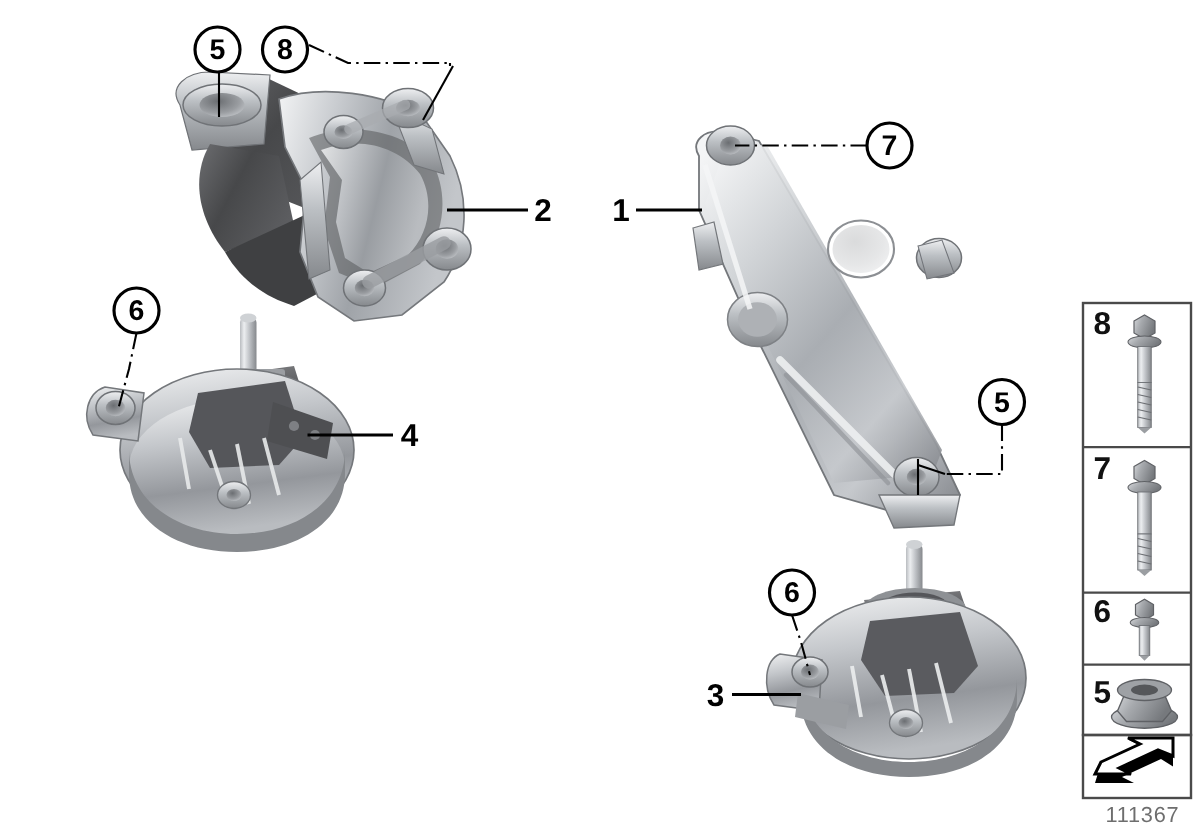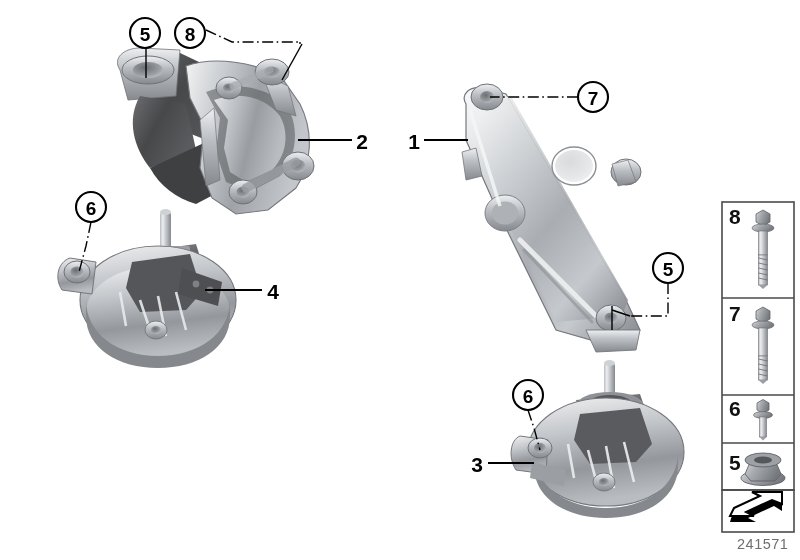--- a/index.html
+++ b/index.html
@@ -328,14 +328,14 @@
                L748 518 L756 522 L730 522 Z" fill="#000"></path>
       <path d="M734 508 L760 496 L752 492 L782 492 L782 504 L772 500
                L746 512 L754 516 L730 516 Z" fill="#fff" stroke="#000" stroke-width="2"></path>
     </g>
   <text x="729" y="216" class="legend-num">8</text>
       <text x="729" y="313" class="legend-num">7</text>
       <text x="729" y="408" class="legend-num">6</text>
       <text x="729" y="462" class="legend-num">5</text>
     </svg>
 
-  <div class="diagid" style="left:737px;top:536px;">241571</div>
+  <div class="diagid" style="left:737px;top:536px;">111367</div>
 </div>
 
 </body></html>

